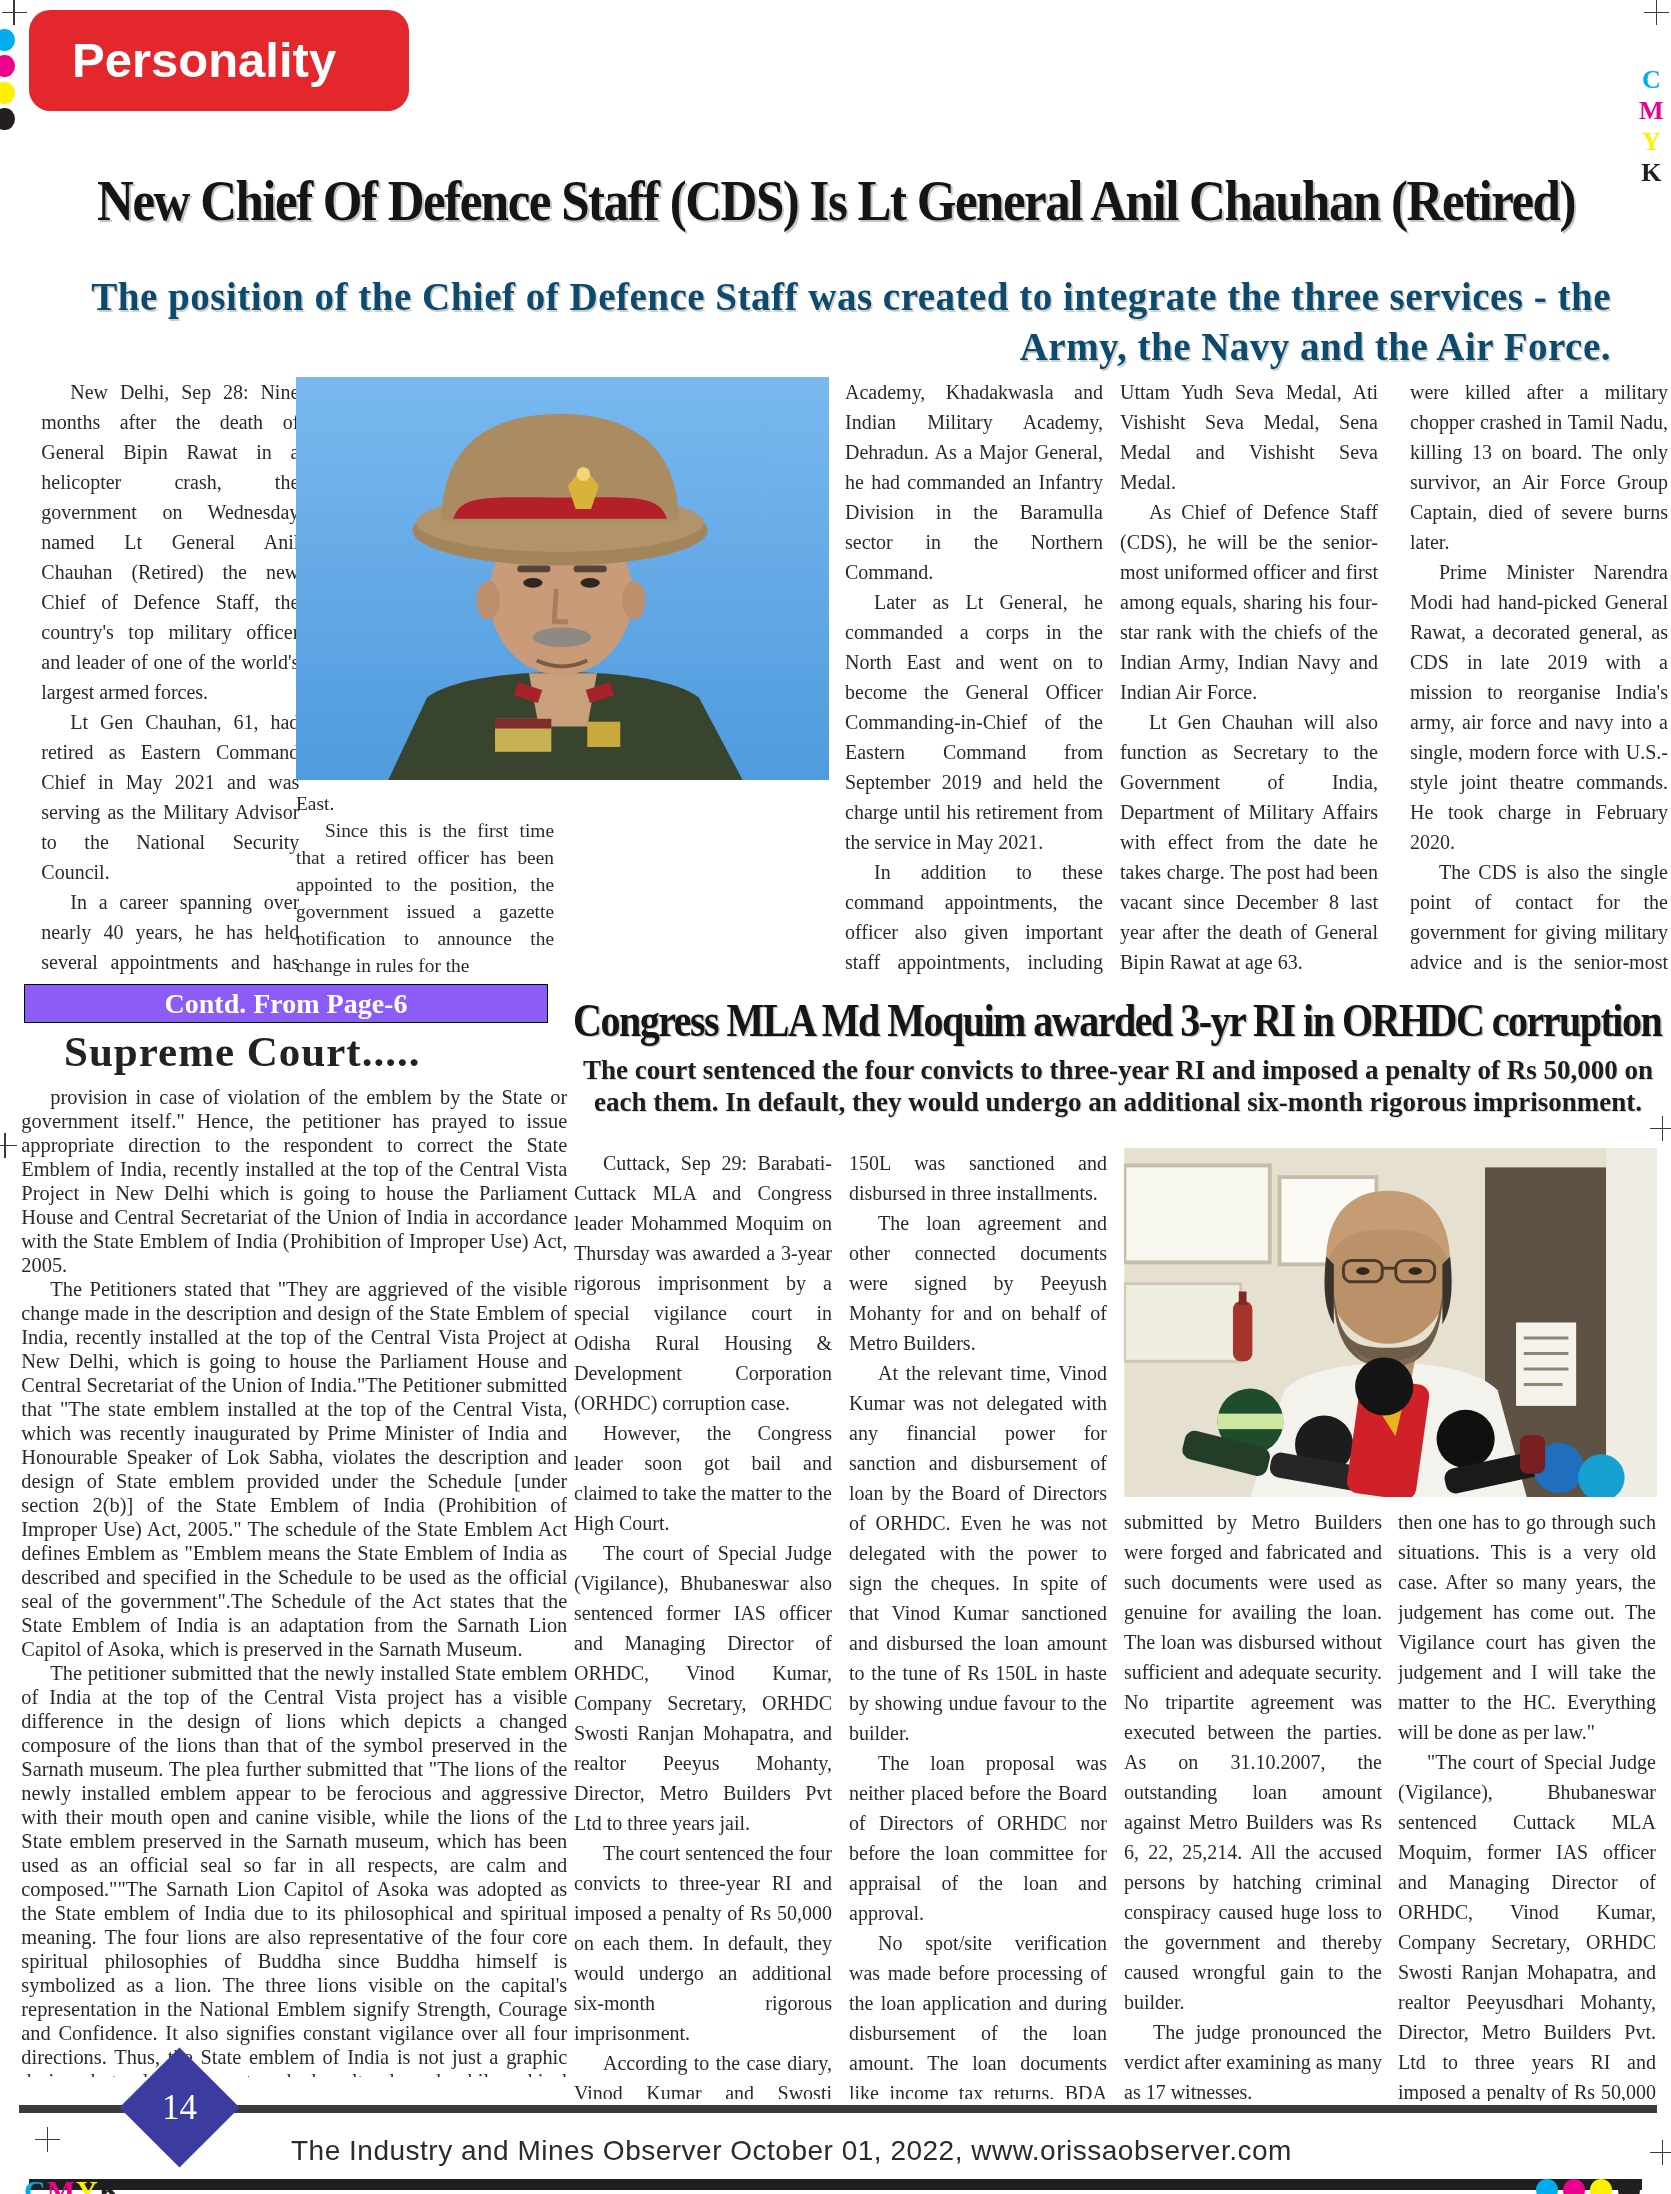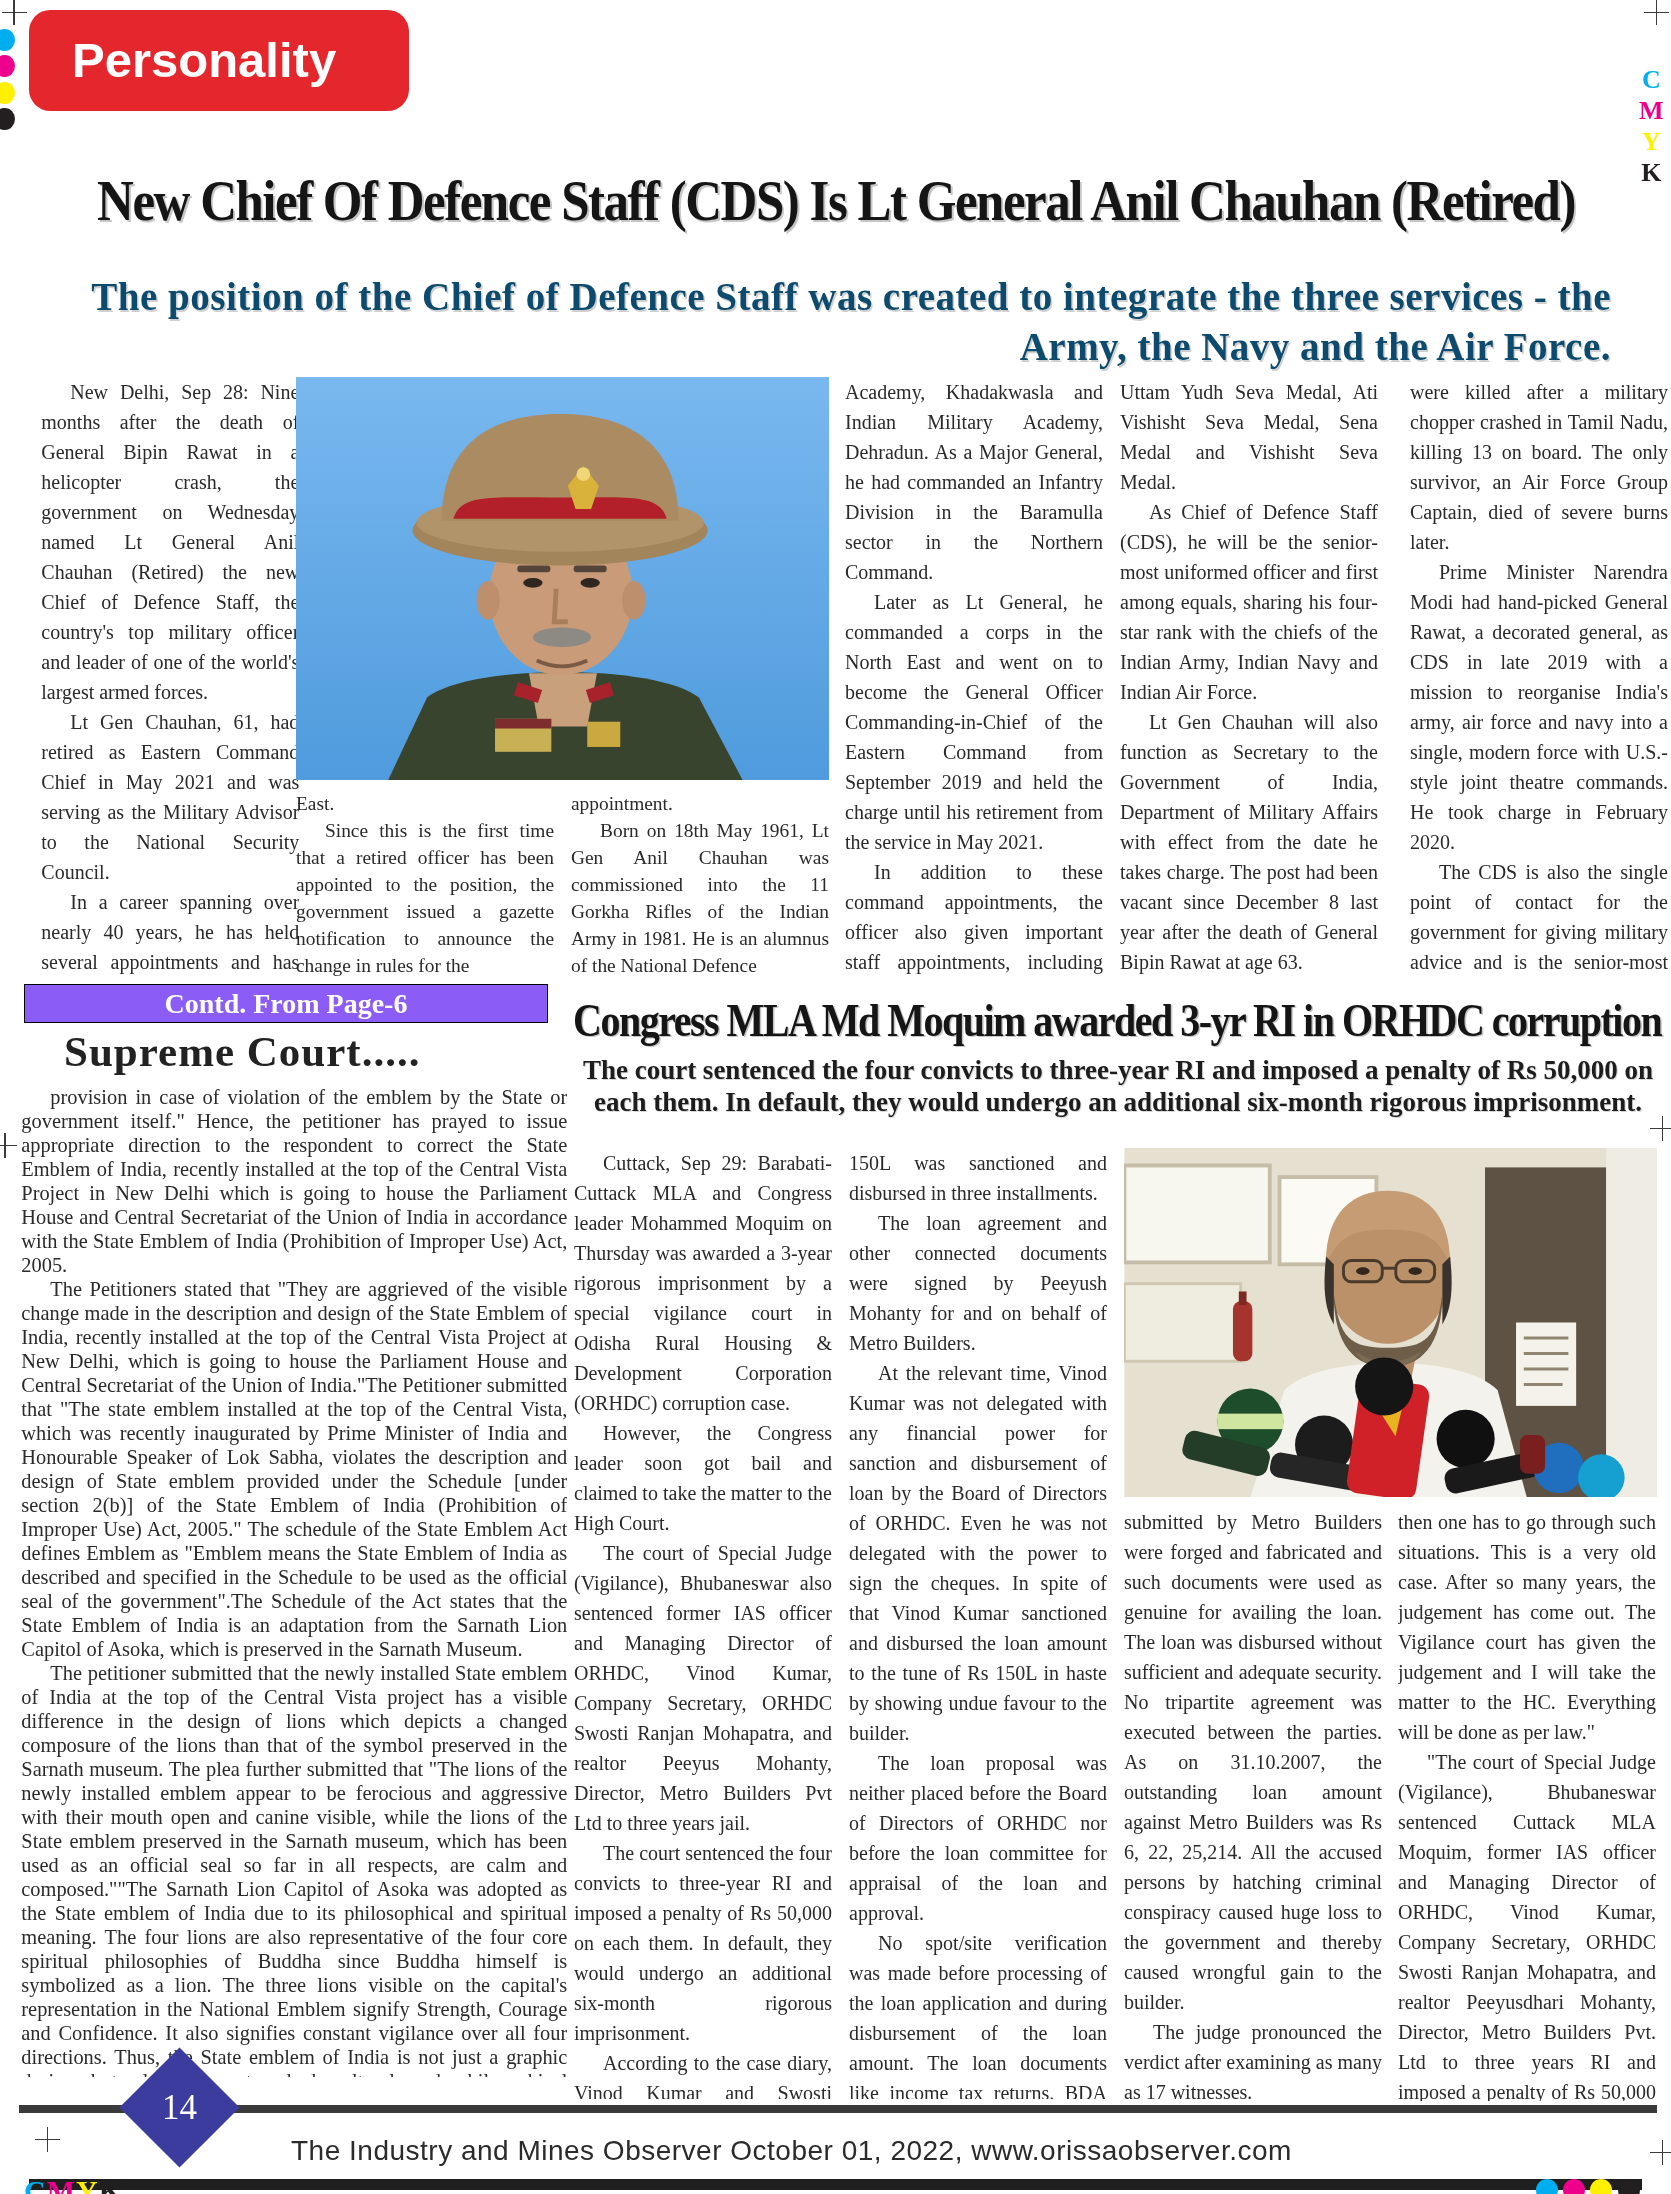--- a/index.html
+++ b/index.html
@@ -159,24 +159,20 @@
     <ellipse cx="272" cy="150" rx="148" ry="30" fill="#b2946a"></ellipse>
     <path d="M150,148 C150,70 200,38 272,38 C344,38 394,70 394,148 Z" fill="#ab8c62"></path>
     <path d="M162,146 C170,120 200,124 272,124 C344,124 374,120 382,146 Z" fill="#b3202a"></path>
     <path d="M296,92 L312,112 L304,136 L288,136 L280,112 Z" fill="#d9b23a"></path>
     <circle cx="296" cy="100" r="7" fill="#f0d676"></circle>
   </svg>
 
   <div class="ncol below cont" style="left:296px;">
       <p>East.</p>
       <p>Since this is the first time that a retired officer has been appointed to the position, the government issued a gazette notification to announce the change in rules for the</p>
-    </div>
-  <div class="ncol below cont" style="left:571px;">
-      <p>appointment.</p>
-      <p>Born on 18th May 1961, Lt Gen Anil Chauhan was commissioned into the 11 Gorkha Rifles of the Indian Army in 1981. He is an alumnus of the National Defence</p>
     </div>
   <div class="ncol cont" style="left:845px;">
       <p>Academy, Khadakwasla and Indian Military Academy, Dehradun. As a Major General, he had commanded an Infantry Division in the Baramulla sector in the Northern Command.</p>
       <p>Later as Lt General, he commanded a corps in the North East and went on to become the General Officer Commanding-in-Chief of the Eastern Command from September 2019 and held the charge until his retirement from the service in May 2021.</p>
       <p>In addition to these command appointments, the officer also given important staff appointments, including the charge of Director General of Military Operations.</p>
     </div>
   <div class="ncol cont" style="left:1120px;">
       <p>Uttam Yudh Seva Medal, Ati Vishisht Seva Medal, Sena Medal and Vishisht Seva Medal.</p>
       <p>As Chief of Defence Staff (CDS), he will be the senior-most uniformed officer and first among equals, sharing his four-star rank with the chiefs of the Indian Army, Indian Navy and Indian Air Force.</p>
       <p>Lt Gen Chauhan will also function as Secretary to the Government of India, Department of Military Affairs with effect from the date he takes charge. The post had been vacant since December 8 last year after the death of General Bipin Rawat at age 63.</p>

